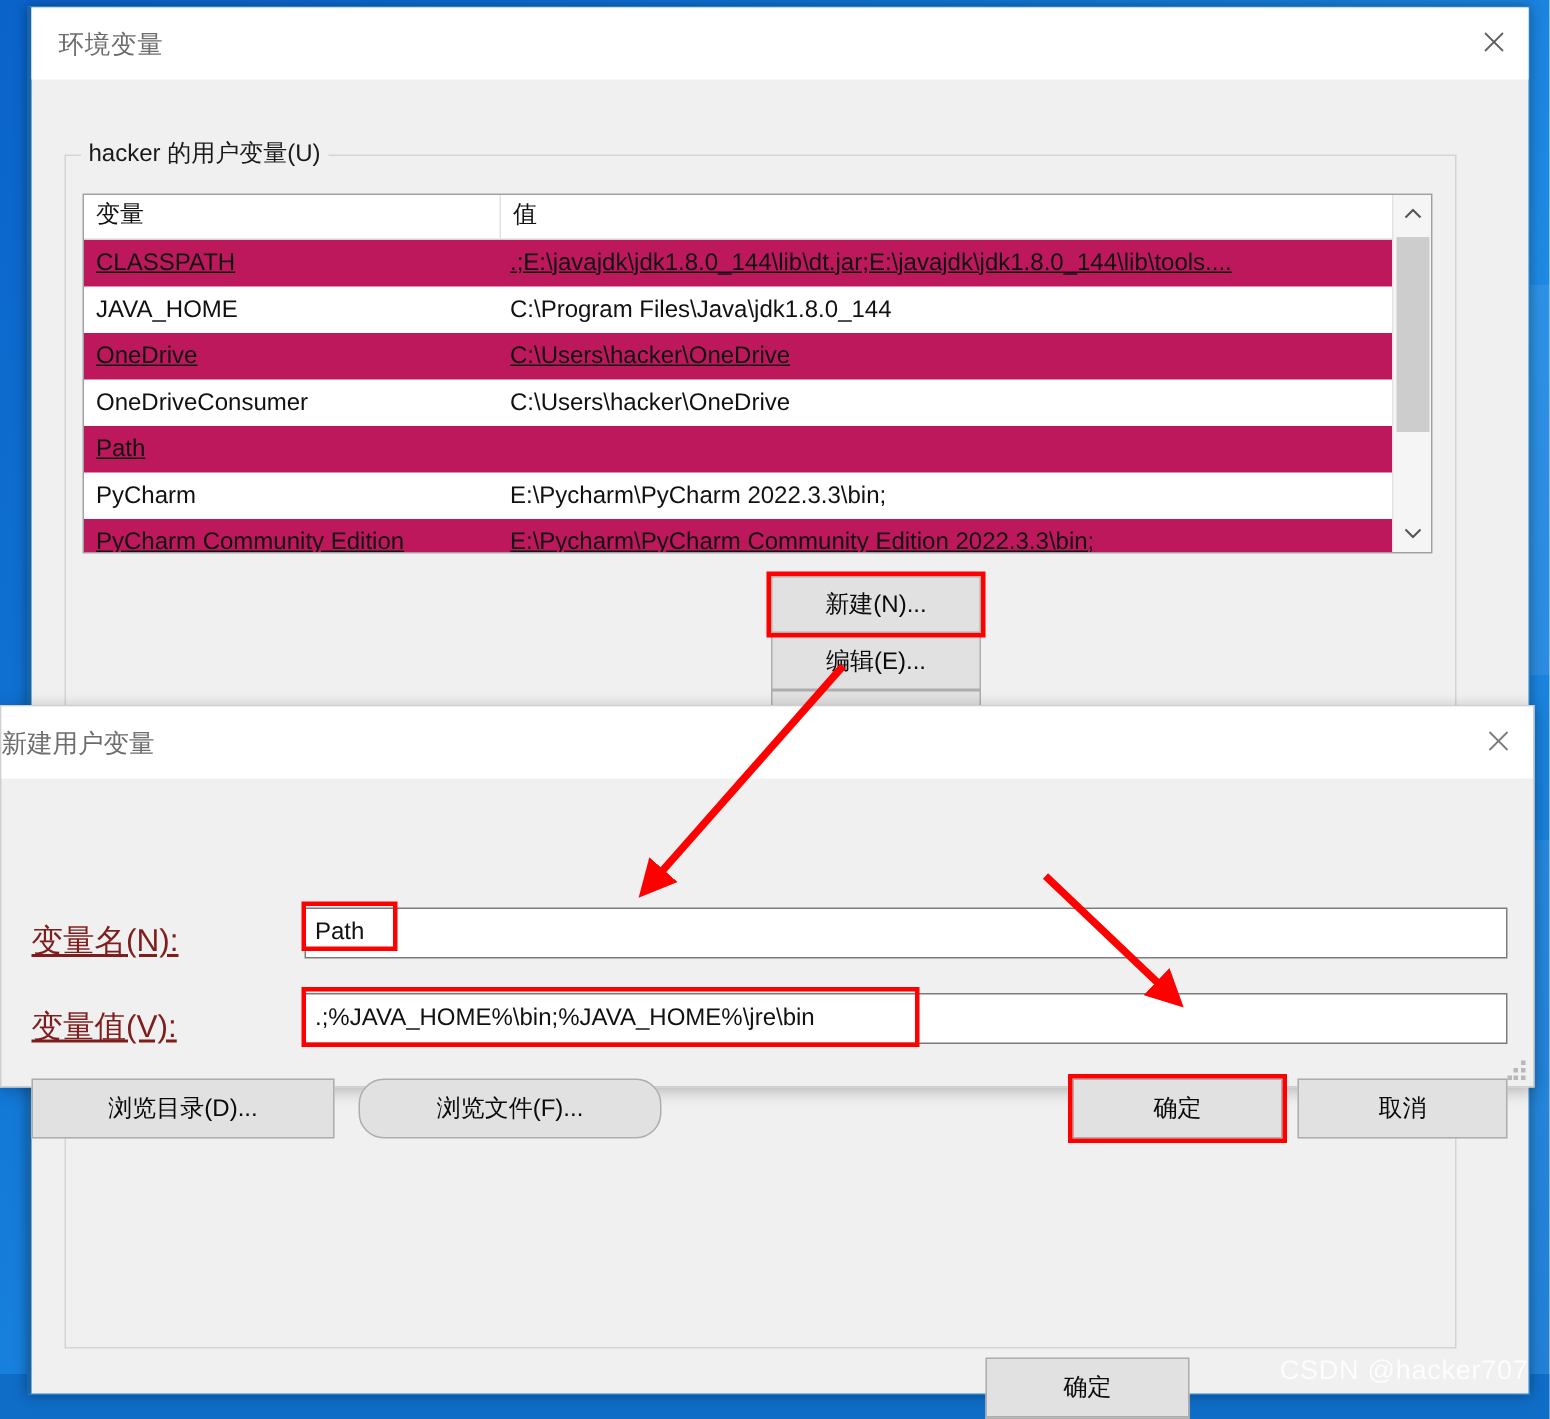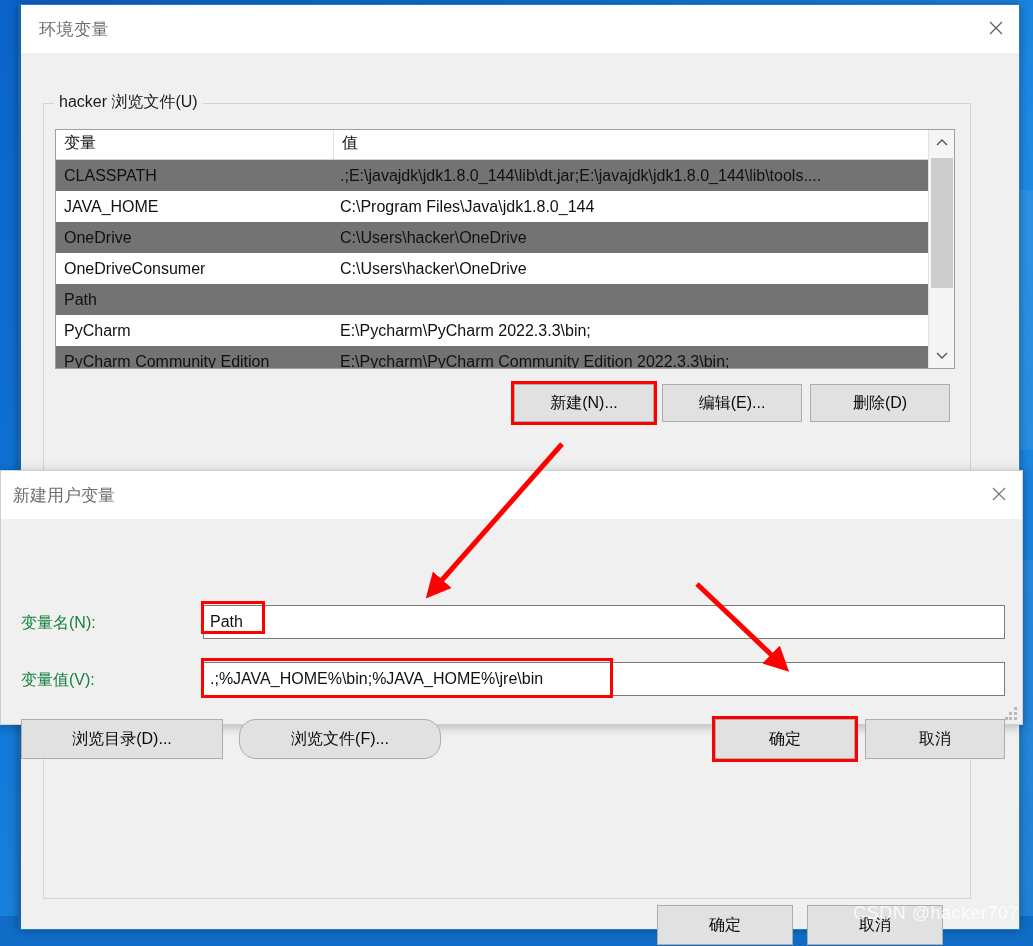--- a/index.html
+++ b/index.html
@@ -116,21 +116,21 @@
     border-right: 1px solid #e2e2e2;
     cursor: pointer;
   }
   .lv-col-name { width: 278px; }
   .lv-col-val  { flex: 1; border-right: none !important; }
   .lv-rows { position: relative; }
   .lv-row {
     display: flex; height: 31px; align-items: center;
     font-size: 16px; color: #111; cursor: default;
   }
-  .lv-row.alt { background: #737373; }
+  .lv-row.alt { background: #be185d; text-decoration: underline; }
   .lv-row .c1 { width: 278px; padding-left: 8px; white-space: nowrap; overflow: hidden; }
   .lv-row .c2 { flex: 1; padding-left: 6px; white-space: nowrap; overflow: hidden; text-overflow: clip; }
 
   
   .vscroll {
     position: absolute; right: 0; top: 0; bottom: 0; width: 26px;
     background: #f5f5f5; border-left: 1px solid #e3e3e3;
   }
   .vsb-arrow {
     position: absolute; left: 0; width: 26px; height: 26px;
@@ -147,21 +147,21 @@
   
   .btn {
     background: #e1e1e1;
     border: 1px solid #adadad;
     font-size: 16px;
     color: #0a0a0a;
     font-family: "Liberation Sans", "DejaVu Sans", sans-serif;
     cursor: pointer;
     display: flex; align-items: center; justify-content: center;
   }
-  .btn-row { position: absolute; display: flex; gap: 0; }
+  .btn-row { position: absolute; display: flex; gap: 0; flex-direction: column; }
   .btn-w { width: 140px; height: 38px; }
 
   .redbox {
     position: absolute;
     border: 3px solid #ff0000;
     pointer-events: none;
     z-index: 40;
   }
 
   
@@ -171,24 +171,24 @@
     width: 1023px; height: 255px;
     background: #f0f0f0;
     border: 1px solid #cfcfcf;
     box-shadow: 0 2px 10px rgba(0,0,0,0.25);
     z-index: 30;
   }
   #nv-titlebar {
     height: 48px; background: #fff; position: relative;
     display: flex; align-items: center;
   }
-  #nv-title { margin-left: 12px; font-size: 17px; color: #6d6d6d; }
+  #nv-title { font-size: 17px; color: #6d6d6d; }
   #nv-body { position: relative; height: calc(100% - 48px); }
   .nv-label {
-    position: absolute; font-size: 16px; color: #15803d;
+    position: absolute; font-size: 21px; color: #7f1d1d; text-decoration: underline;
   }
   .nv-input {
     position: absolute;
     height: 34px;
     background: #fff;
     border: 1px solid #7a7a7a;
     font-size: 16px;
     color: #111;
     padding: 3px 6px;
     font-family: "Liberation Sans", "DejaVu Sans", sans-serif;
@@ -233,21 +233,21 @@
       <svg width="16" height="16" viewBox="0 0 16 16" aria-hidden="true">
         <line x1="2" y1="2" x2="14" y2="14" stroke="#606060" stroke-width="1.2"></line>
         <line x1="14" y1="2" x2="2" y2="14" stroke="#606060" stroke-width="1.2"></line>
       </svg>
     </div>
   </div>
 
   <div id="env-body">
 
     <div class="groupbox" id="user-var-group">
-      <span class="gb-legend">hacker 浏览文件(U)</span>
+      <span class="gb-legend">hacker 的用户变量(U)</span>
 
       <div class="listview" id="user-listview">
         <div class="lv-head">
           <div class="lv-col-name">变量</div>
           <div class="lv-col-val">值</div>
         </div>
         <div class="lv-rows" id="user-rows">
             <div class="lv-row alt">
               <div class="c1">CLASSPATH</div>
               <div class="c2">.;E:\javajdk\jdk1.8.0_144\lib\dt.jar;E:\javajdk\jdk1.8.0_144\lib\tools....</div>

